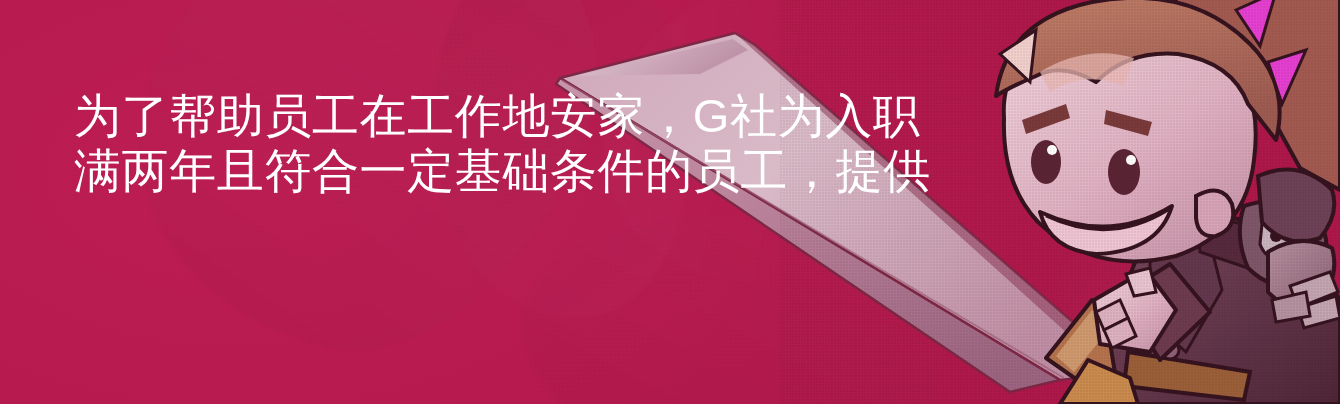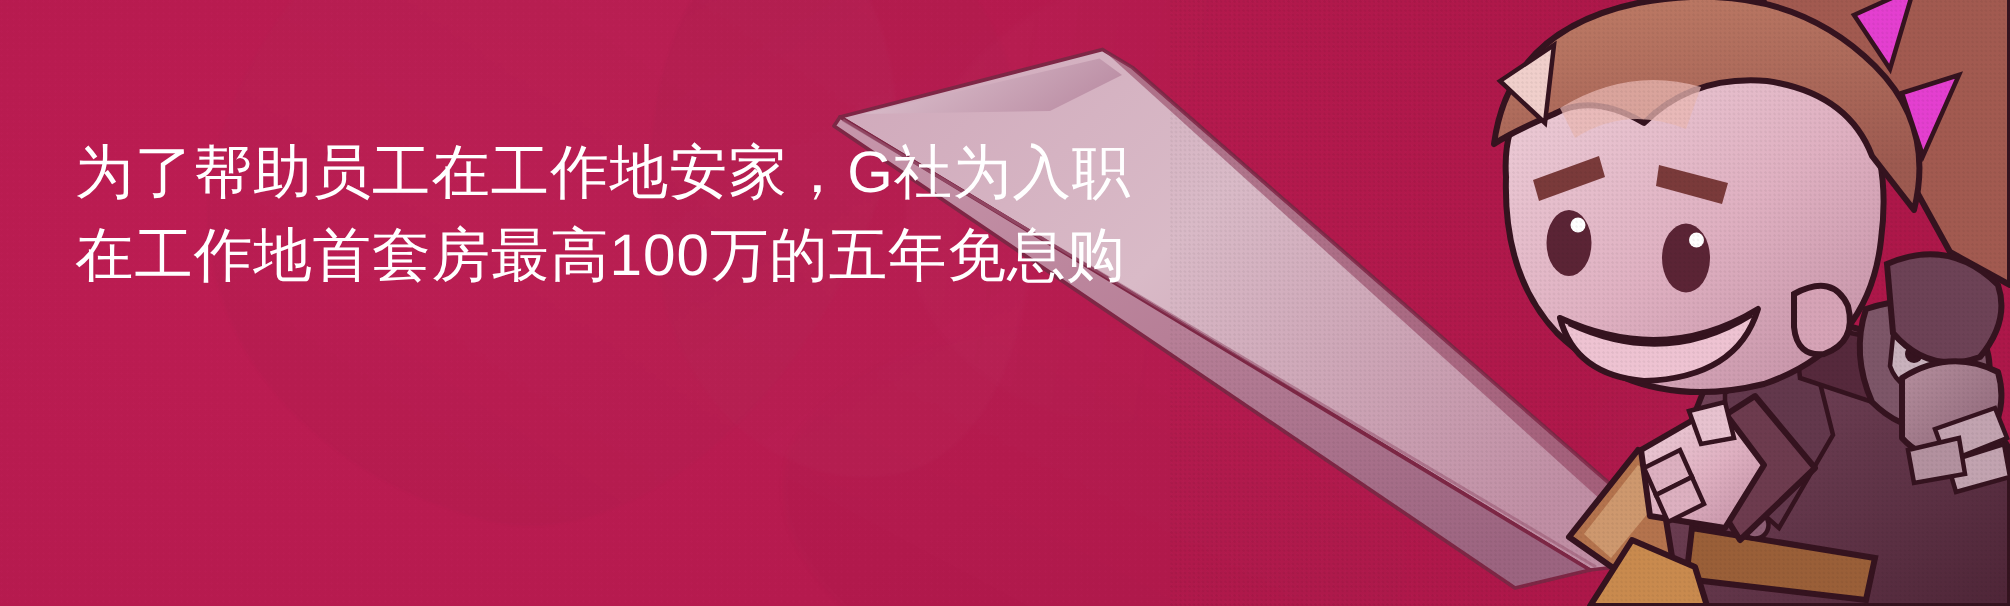--- a/index.html
+++ b/index.html
@@ -69,26 +69,27 @@
 
   
   .copy{
     position:absolute;
     left:50px; top:88px;
     width:760px;
     z-index:6;
   }
   .copy-line{
     color:#ffffff;
-    font-size:39px;
+    font-size:47px;
     line-height:55px;
     letter-spacing:.6px;
     font-weight:400;
     white-space:pre;
     font-family:"Liberation Sans","DejaVu Sans",sans-serif;
+    margin-left:24px;
   }
 
   
   .art{
     position:absolute; inset:0; z-index:4;
     pointer-events:none;
   }
   .art svg{display:block;width:1340px;height:404px;}
 
   
@@ -212,16 +213,16 @@
         <path d="M1290,286 L1330,272 L1338,292 L1298,308 Z" fill="#c2a3b0" stroke="#35131f" stroke-width="3"></path>
         <path d="M1298,308 L1336,296 L1340,318 L1304,328 Z" fill="#c2a3b0" stroke="#35131f" stroke-width="3"></path>
         <path d="M1272,300 L1306,292 L1310,316 L1276,322 Z" fill="#b3919f" stroke="#35131f" stroke-width="3"></path>
       </g>
     </svg>
   </div>
   <div class="art-dots"></div>
 
   <div class="copy">
     <div class="copy-line">为了帮助员工在工作地安家，G社为入职</div>
-    <div class="copy-line">在工作地首套房最高100万的五年免息购</div>
+    <div class="copy-line">满两年且符合一定基础条件的员工，提供</div>
   </div>
 
 </div>
 
 </body></html>

